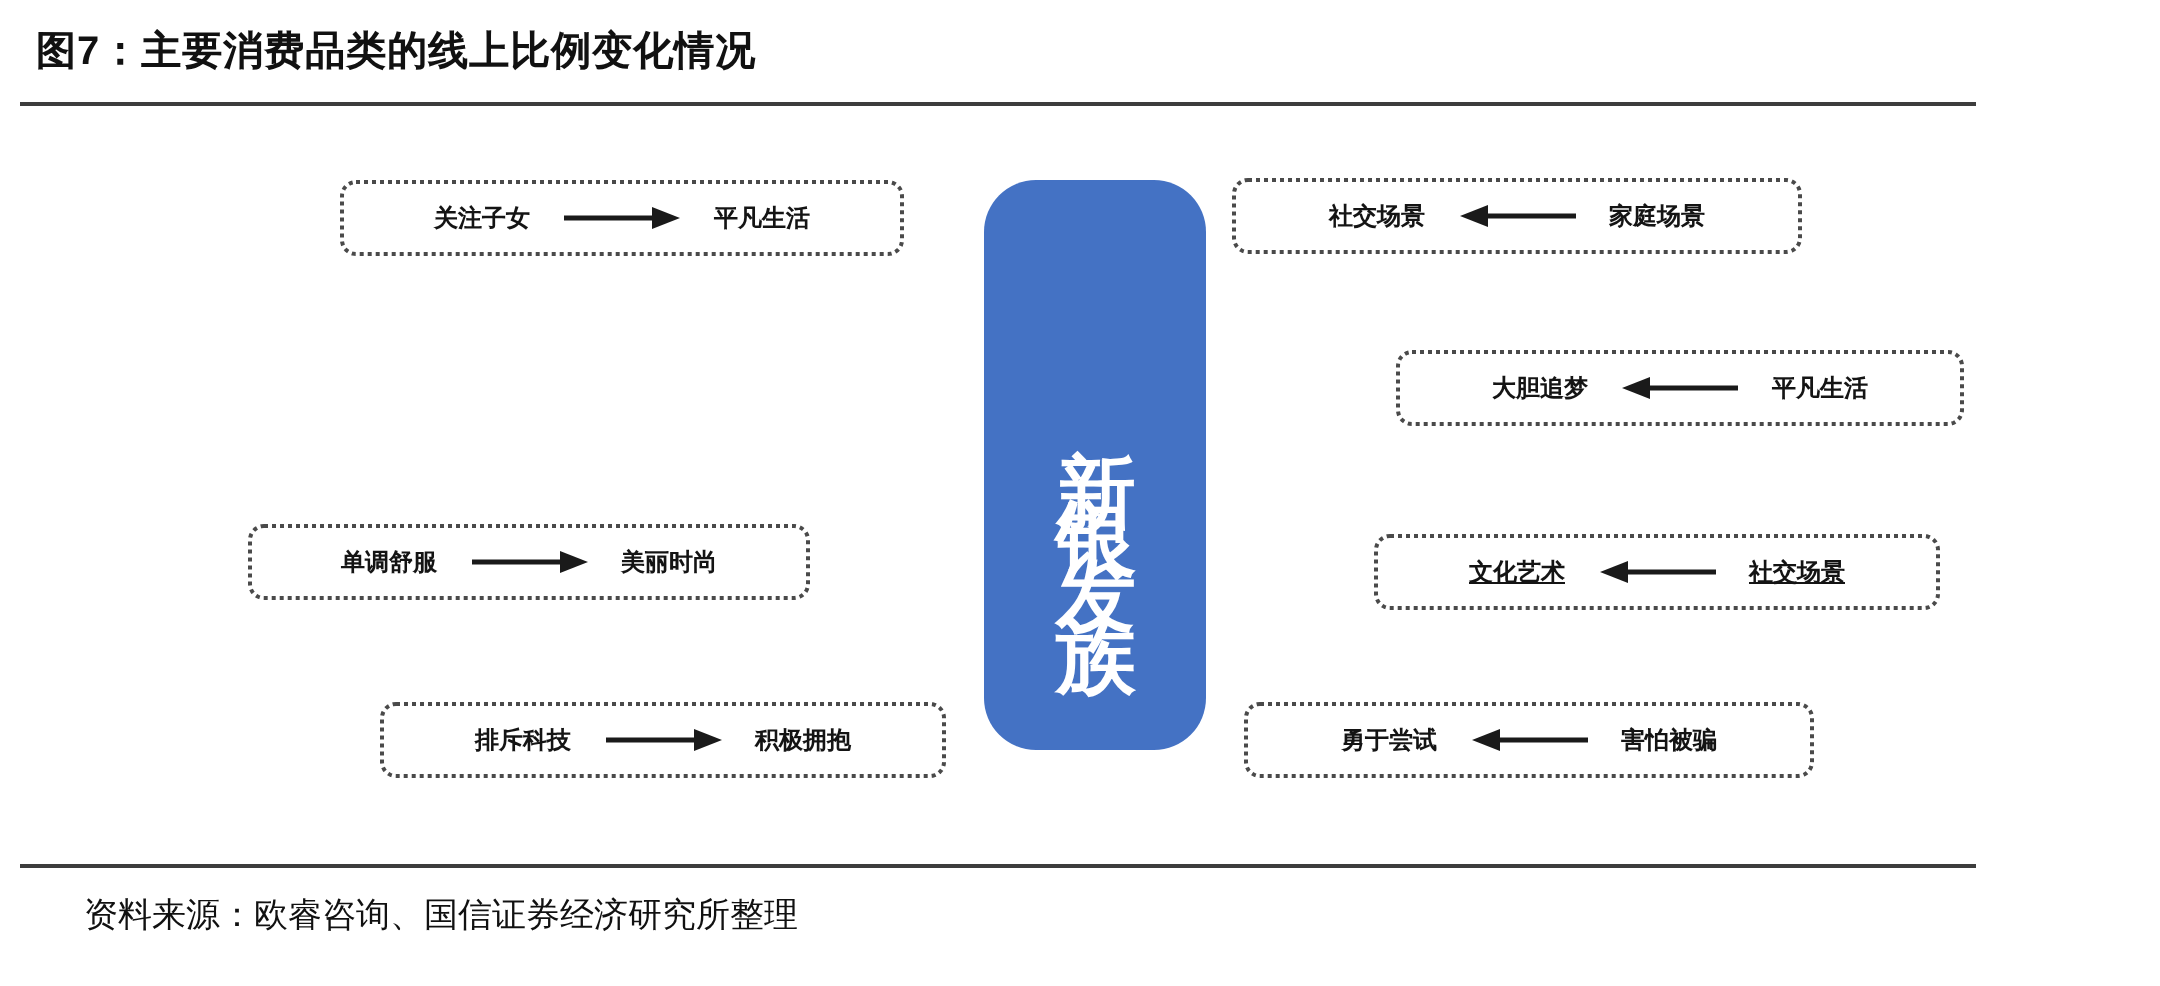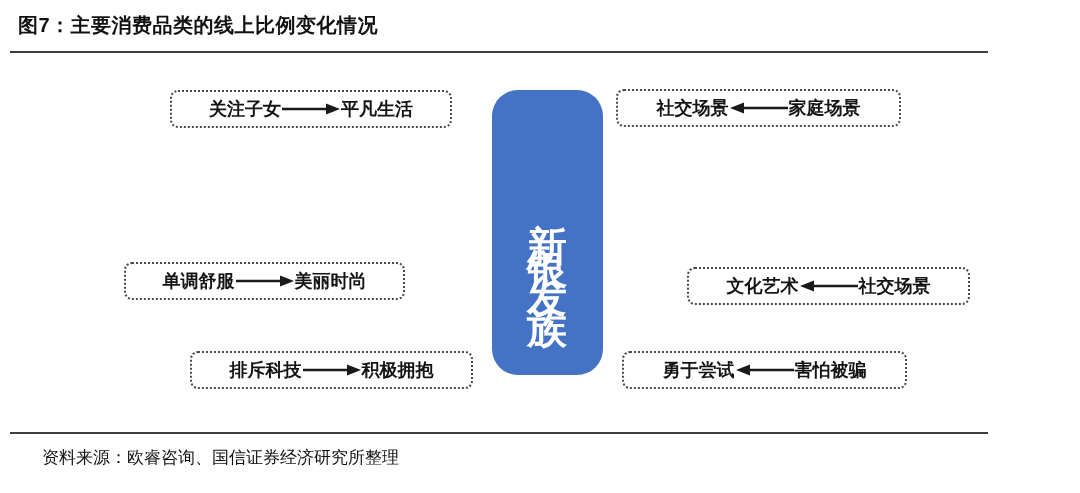--- a/index.html
+++ b/index.html
@@ -46,22 +46,22 @@
   }
   .tbox {
     position: absolute;
     height: 38px;
     border: 2px dotted #4a4a4a;
     border-radius: 8px;
     background: #ffffff;
     display: flex;
     align-items: center;
     justify-content: center;
-    gap: 1px;
-    font-size: 18px;
+    gap: 17px;
+    font-size: 12px;
     font-weight: 700;
     color: #141414;
     white-space: nowrap;
   }
   .tbox .arrow { flex: 0 0 auto; display: block; }
   .center-pill {
     position: absolute;
     left: 492px;
     top: 90px;
     width: 111px;
@@ -82,21 +82,21 @@
     padding-top: 28px;
     line-height: 1;
   }
   
   .pos-l1 { left: 170px; top: 90px;  width: 282px; }
   .pos-l2 { left: 104px; top: 171px; width: 280px; }
   .pos-l3 { left: 124px; top: 262px; width: 281px; }
   .pos-l4 { left: 190px; top: 351px; width: 283px; }
   .pos-r1 { left: 616px; top: 89px;  width: 285px; }
   .pos-r2 { left: 698px; top: 175px; width: 284px; }
-  .pos-r3 { left: 687px; top: 267px; width: 283px; }
+  .pos-r3 { left: 687px; top: 267px; width: 283px; text-decoration: underline; }
   .pos-r4 { left: 622px; top: 351px; width: 285px; justify-content: center; }
 </style>
 </head>
 <body>
 
 <div class="canvas">
 
   <div class="figure-title">图7：主要消费品类的线上比例变化情况</div>
   <div class="rule rule-top"></div>
 
@@ -134,20 +134,28 @@
 
   <div class="tbox pos-r1">
     <span>社交场景</span>
     <svg class="arrow" width="58" height="12" viewBox="0 0 58 12">
       <line x1="58" y1="6" x2="13" y2="6" stroke="#1a1a1a" stroke-width="2.4"></line>
       <polygon points="14,0.5 0,6 14,11.5" fill="#1a1a1a"></polygon>
     </svg>
     <span>家庭场景</span>
   </div>
 
+  <div class="tbox pos-r2">
+    <span>大胆追梦</span>
+    <svg class="arrow" width="58" height="12" viewBox="0 0 58 12">
+      <line x1="58" y1="6" x2="13" y2="6" stroke="#1a1a1a" stroke-width="2.4"></line>
+      <polygon points="14,0.5 0,6 14,11.5" fill="#1a1a1a"></polygon>
+    </svg>
+    <span>平凡生活</span>
+  </div>
 
   <div class="tbox pos-r3">
     <span>文化艺术</span>
     <svg class="arrow" width="58" height="12" viewBox="0 0 58 12">
       <line x1="58" y1="6" x2="13" y2="6" stroke="#1a1a1a" stroke-width="2.4"></line>
       <polygon points="14,0.5 0,6 14,11.5" fill="#1a1a1a"></polygon>
     </svg>
     <span>社交场景</span>
   </div>
 

